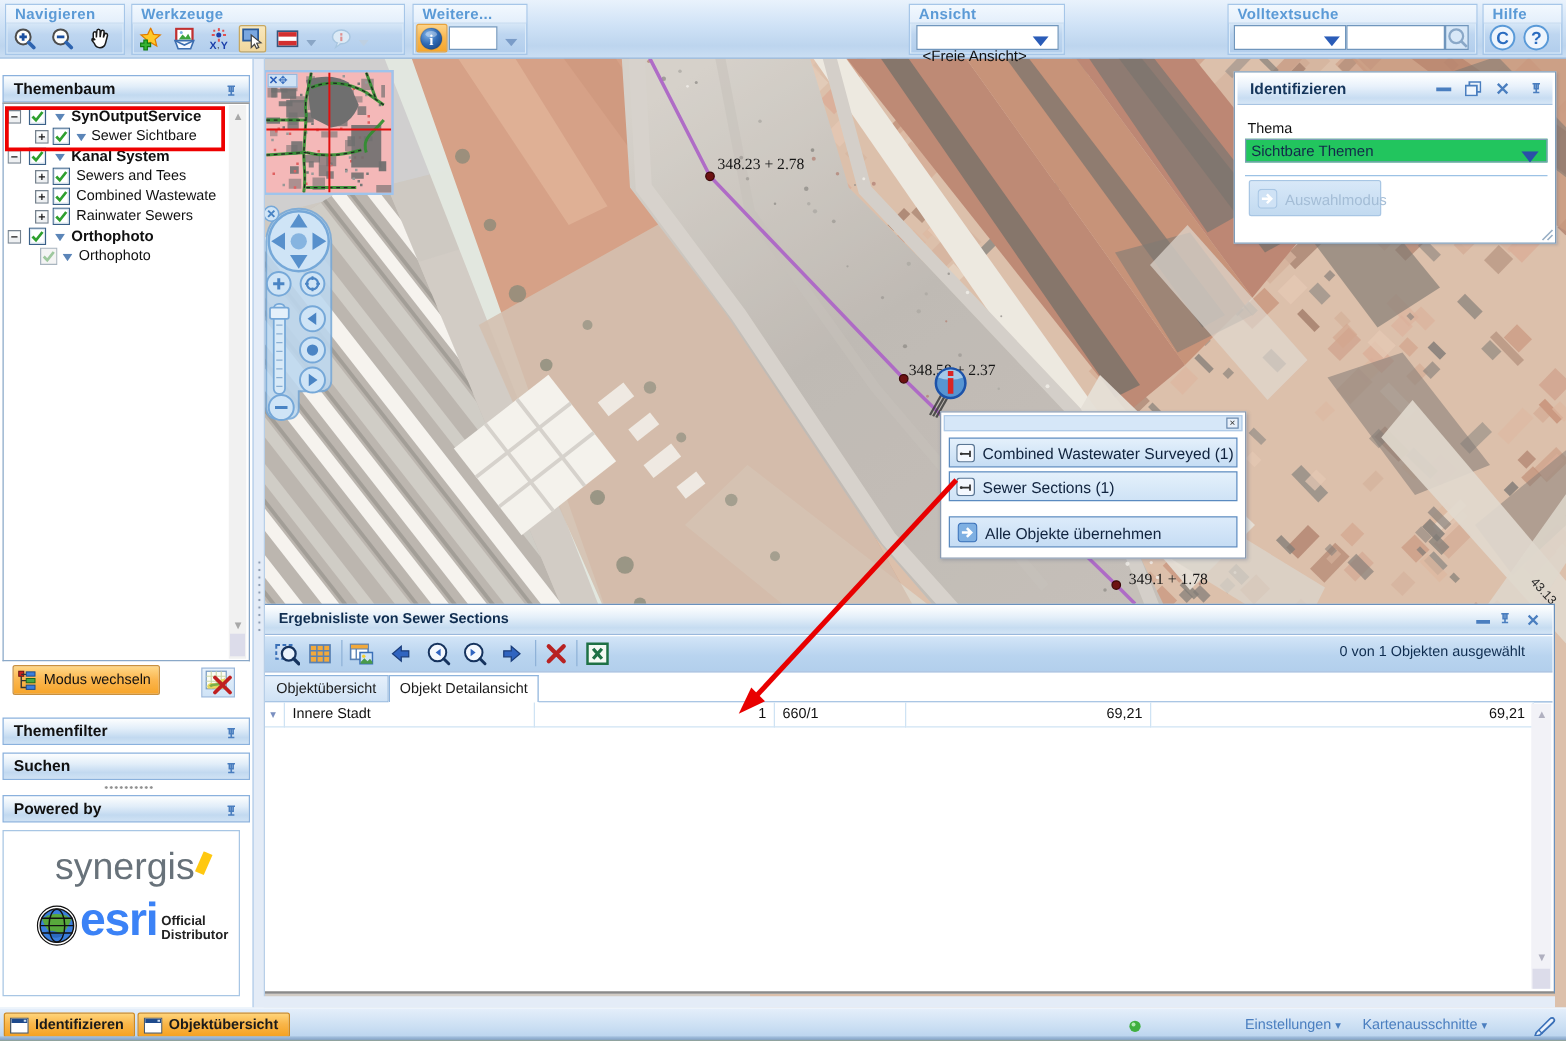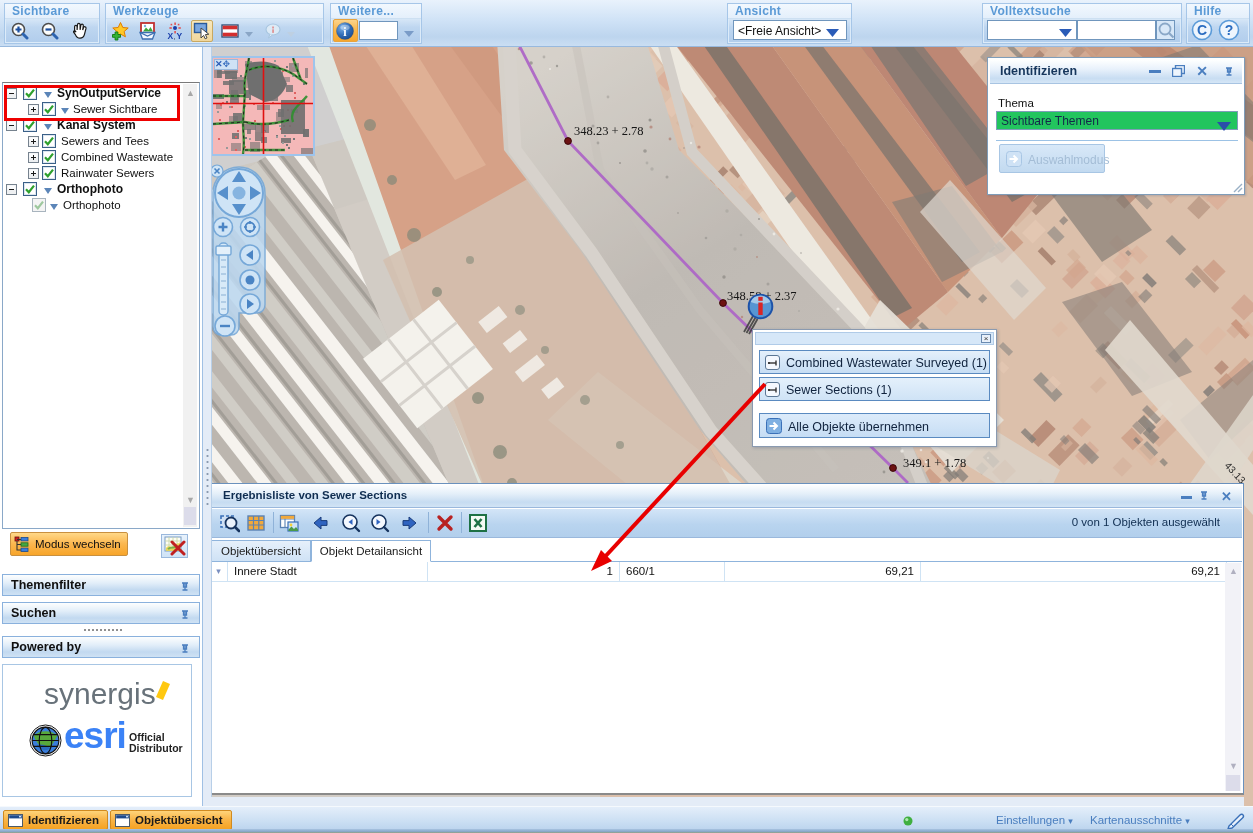--- a/index.html
+++ b/index.html
@@ -11,21 +11,21 @@
   background:linear-gradient(#e9f2fc, #cfe2f6 45%, #bdd5ee 80%, #cadef3);
   border-bottom:1px solid #98b9de; }
 .tbgroup { position:absolute; top:3px; height:41px; border:1px solid #a6c6e8;
   background:linear-gradient(#e8f1fb, #d7e7f7 38%, #bed6f0 60%, #b1cdec);
   box-shadow:0 0 0 1px #dcebf9 inset; }
 .tbgroup .glabel { display:block; height:15px; line-height:15px; padding-left:7px;
   font-size:12px; font-weight:bold; color:#5b9ad6; letter-spacing:0.3px;
   background:linear-gradient(#f2f8fe,#e4effb); border-bottom:1px solid #cdE0f2; }
 .gicons { position:relative; height:24px; }
 .gicons svg { position:absolute; top:3px; }
-.tbtxt { position:absolute; font-size:12px; color:#111; }
+.tbtxt { position:absolute; font-size:12px; color:#111;margin-top:14px; }
 .combo { position:absolute; background:#fff; border:1px solid #7096bd; }
 .pressbtn { position:absolute; border:1px solid #e8a33d; border-radius:2px;
   background:linear-gradient(#fcd38a,#f9b74d 50%,#f6a72e); }
 
 
 #leftpanel { left:0; top:47px; width:203px; height:759px; background:#ffffff; border-right:1px solid #a0c0e4; }
 .hdrbar { position:absolute; left:2px; width:198px; height:22px;
   background:linear-gradient(#fdfefe,#e2eef9 40%,#c2d9f0 75%,#cfe2f4);
   border:1px solid #8ab1dd; font-size:12.5px; font-weight:bold; color:#101010;
   line-height:21px; padding-left:8px; }
@@ -606,21 +606,21 @@
   <g font-family="Liberation Serif" font-size="12.5" fill="#161616">
    <text x="574" y="135">348.23 + 2.78</text>
    <text x="727" y="300">348.58 + 2.37</text>
    <text x="903" y="467">349.1 + 1.78</text>
   </g>
  </g>
 </svg>
 
 <div id="toolbar" class="abs">
   <div class="tbgroup" style="left:4px;width:96px;">
-    <span class="glabel">Sichtbare</span>
+    <span class="glabel">Navigieren</span>
     <div class="gicons">
         <svg width="18" height="18" viewBox="0 0 18 18" style="left:6px">
           <circle cx="7.5" cy="7.5" r="6" fill="#fdfdfb" stroke="#4d4d4d" stroke-width="1.6"></circle>
           <path d="M7.5 4.5v6M4.5 7.5h6" stroke="#1b4fa0" stroke-width="2.2"></path>
           <path d="M12 12l4 4" stroke="#2d64b0" stroke-width="3" stroke-linecap="round"></path>
         </svg>
         <svg width="18" height="18" viewBox="0 0 18 18" style="left:36px">
           <circle cx="7.5" cy="7.5" r="6" fill="#fdfdfb" stroke="#4d4d4d" stroke-width="1.6"></circle>
           <path d="M4.5 7.5h6" stroke="#1b4fa0" stroke-width="2.2"></path>
           <path d="M12 12l4 4" stroke="#2d64b0" stroke-width="3" stroke-linecap="round"></path>
@@ -748,20 +748,23 @@
         </svg>
       <svg width="22" height="22" viewBox="0 0 22 22" style="left:31px;top:0px">
           <circle cx="11" cy="11" r="9.5" fill="#eef5fd" stroke="#5a9ad8" stroke-width="1.6"></circle>
           <text x="11" y="16" text-anchor="middle" font-size="14" font-weight="bold" fill="#2a6cc0" font-family="Liberation Sans">?</text>
         </svg>
     </div>
   </div>
 </div>
 
 <div id="leftpanel" class="abs">
+  <div class="hdrbar" style="top:13px;">Themenbaum<span class="pin"><svg width="10" height="12" viewBox="0 0 10 12" style="">
+          <path d="M2 1h6M5 1v7M2.5 8h5M3.5 1v4h3V1" stroke="#4a7ebf" stroke-width="1.3" fill="none"></path>
+        </svg></span></div>
   <div class="abs" style="left:2px;top:35px;width:198px;height:447px;background:#fff;border:1px solid #8aa8c8;border-top-color:#7a7a7a;"></div>
   <div class="abs" style="left:183px;top:37px;width:14px;height:443px;background:#f1f1f1;">
      <div style="position:absolute;top:4px;left:3px;color:#a8a8a8;font-size:9px;">▲</div>
      <div style="position:absolute;bottom:22px;left:3px;color:#a8a8a8;font-size:9px;">▼</div>
      <div style="position:absolute;bottom:2px;left:1px;width:12px;height:18px;background:#dcdcea;"></div>
   </div>
   <div class="treerow" style="top:38px;width:200px;">
       <span style="left:6px;top:3px;"><svg width="11" height="11" viewBox="0 0 11 11" style="">
           <rect x="0.5" y="0.5" width="10" height="10" fill="#eef0f2" stroke="#76828e" stroke-width="1"></rect>
           <rect x="1.5" y="1.5" width="8" height="4" fill="#fbfcfd"></rect>

